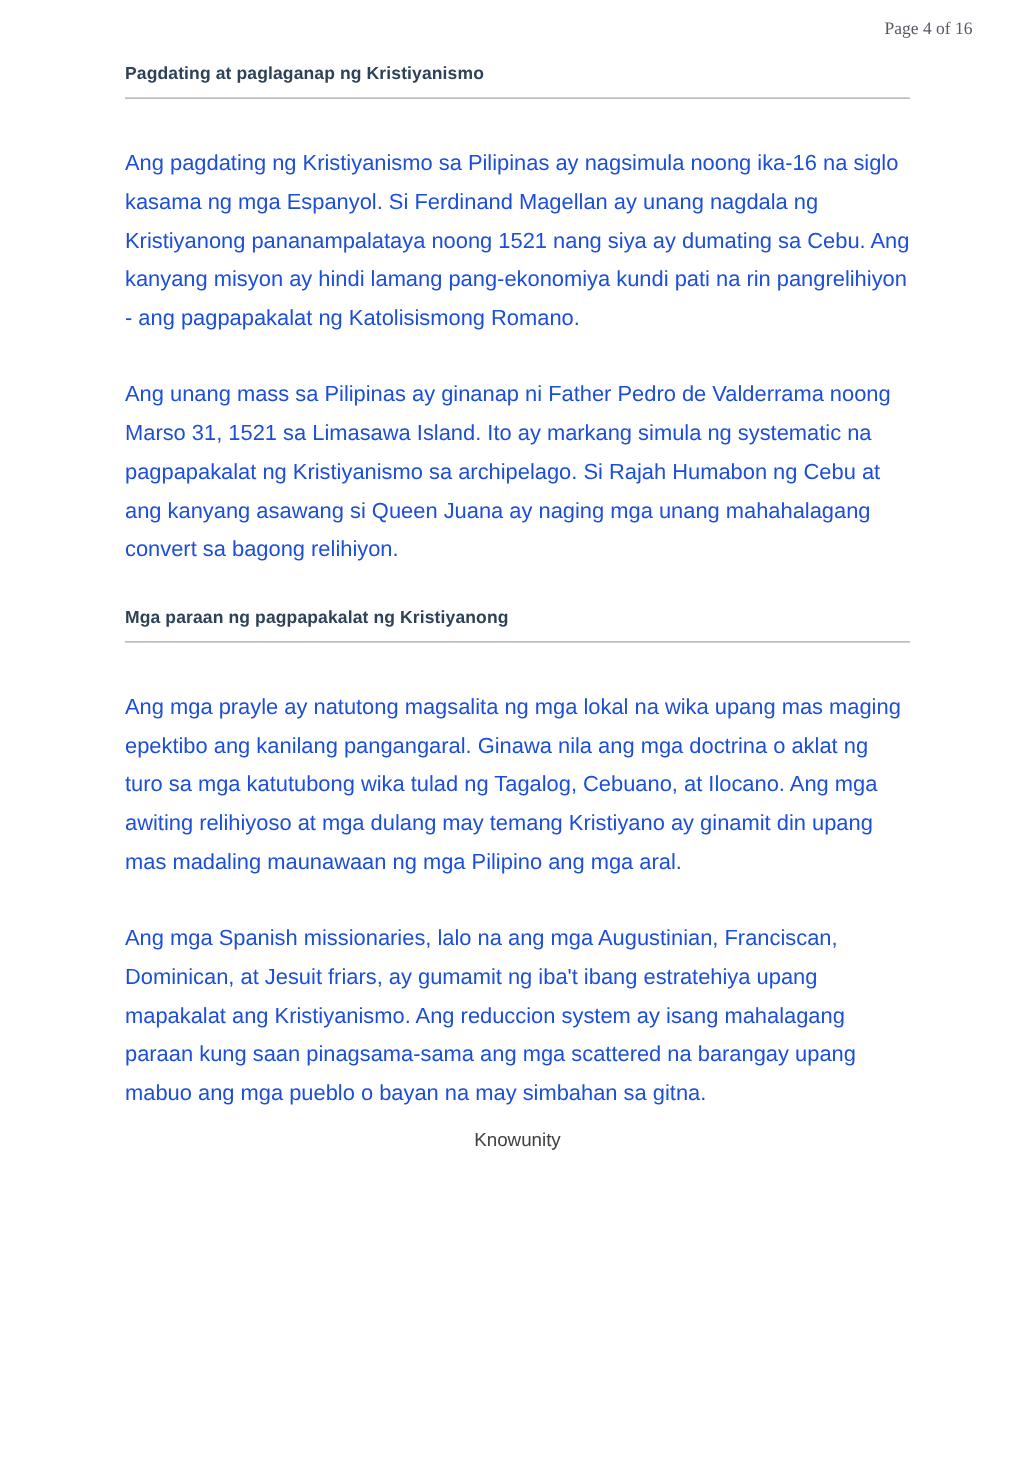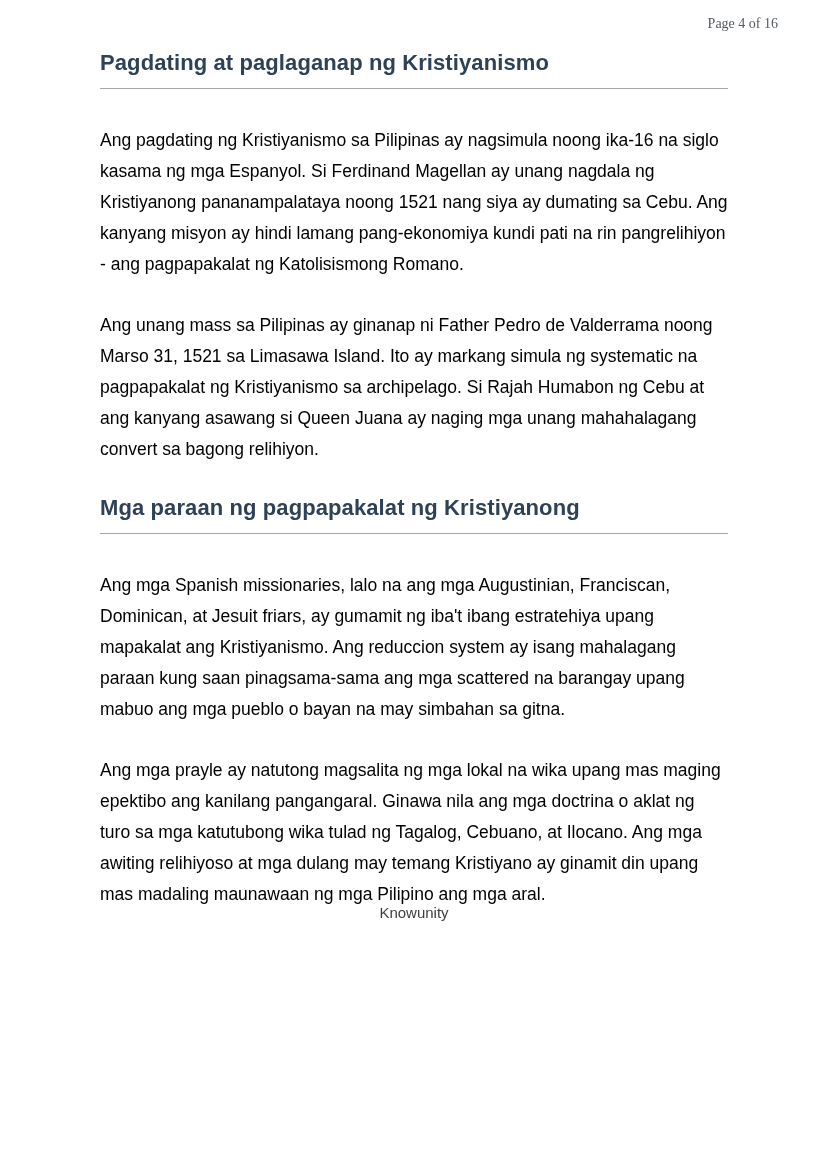--- a/index.html
+++ b/index.html
@@ -25,38 +25,38 @@
     color: #555a63;
   }
   .content {
     position: absolute;
     top: 50px;
     left: 100px;
     right: 100px;
   }
   .section-heading {
     margin: 0;
-    font-size: 22px;
+    font-size: 14px;
     font-weight: 700;
     color: #2e4257;
     letter-spacing: 0.1px;
   }
   .heading-divider {
     border: none;
     border-top: 1px solid #a6a6a6;
     margin: 12px 0 0 0;
   }
   .section-body {
     margin-top: 36px;
   }
   .para {
     margin: 0 0 30px 0;
     font-size: 17.5px;
     line-height: 31px;
-    color: #000000;
+    color: #1d4ed8;
   }
   .section + .section {
     margin-top: 28px;
   }
   .footer {
     position: absolute;
     bottom: 12px;
     left: 0;
     right: 0;
     text-align: center;
@@ -79,22 +79,22 @@
       <div class="section-body">
         <p class="para">Ang pagdating ng Kristiyanismo sa Pilipinas ay nagsimula noong ika-16 na siglo kasama ng mga Espanyol. Si Ferdinand Magellan ay unang nagdala ng Kristiyanong pananampalataya noong 1521 nang siya ay dumating sa Cebu. Ang kanyang misyon ay hindi lamang pang-ekonomiya kundi pati na rin pangrelihiyon - ang pagpapakalat ng Katolisismong Romano.</p>
         <p class="para">Ang unang mass sa Pilipinas ay ginanap ni Father Pedro de Valderrama noong Marso 31, 1521 sa Limasawa Island. Ito ay markang simula ng systematic na pagpapakalat ng Kristiyanismo sa archipelago. Si Rajah Humabon ng Cebu at ang kanyang asawang si Queen Juana ay naging mga unang mahahalagang convert sa bagong relihiyon.</p>
       </div>
     </section>
 
     <section class="section">
       <h2 class="section-heading">Mga paraan ng pagpapakalat ng Kristiyanong</h2>
       <hr class="heading-divider">
       <div class="section-body">
+        <p class="para">Ang mga prayle ay natutong magsalita ng mga lokal na wika upang mas maging epektibo ang kanilang pangangaral. Ginawa nila ang mga doctrina o aklat ng turo sa mga katutubong wika tulad ng Tagalog, Cebuano, at Ilocano. Ang mga awiting relihiyoso at mga dulang may temang Kristiyano ay ginamit din upang mas madaling maunawaan ng mga Pilipino ang mga aral.</p>
         <p class="para">Ang mga Spanish missionaries, lalo na ang mga Augustinian, Franciscan, Dominican, at Jesuit friars, ay gumamit ng iba't ibang estratehiya upang mapakalat ang Kristiyanismo. Ang reduccion system ay isang mahalagang paraan kung saan pinagsama-sama ang mga scattered na barangay upang mabuo ang mga pueblo o bayan na may simbahan sa gitna.</p>
-        <p class="para">Ang mga prayle ay natutong magsalita ng mga lokal na wika upang mas maging epektibo ang kanilang pangangaral. Ginawa nila ang mga doctrina o aklat ng turo sa mga katutubong wika tulad ng Tagalog, Cebuano, at Ilocano. Ang mga awiting relihiyoso at mga dulang may temang Kristiyano ay ginamit din upang mas madaling maunawaan ng mga Pilipino ang mga aral.</p>
       </div>
     </section>
 
   </main>
 
   <footer class="footer">Knowunity</footer>
 
 </div>
 
 </body></html>

